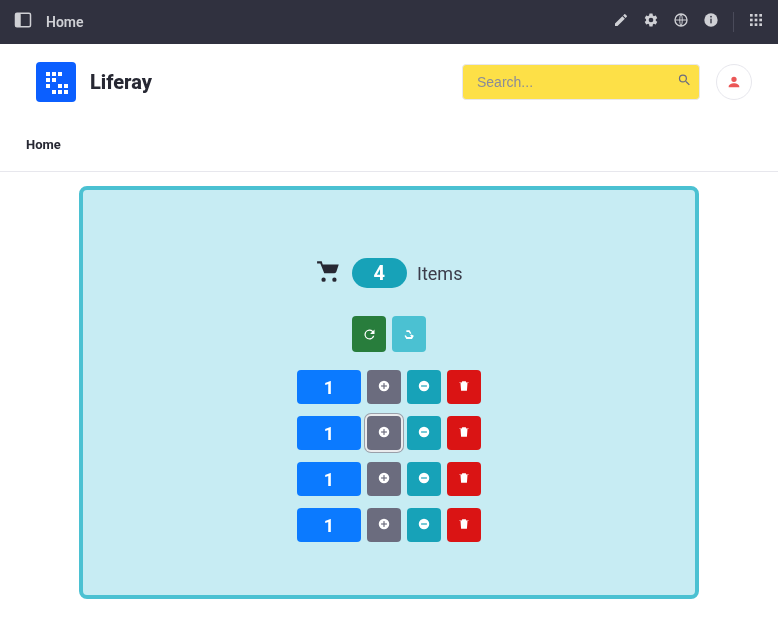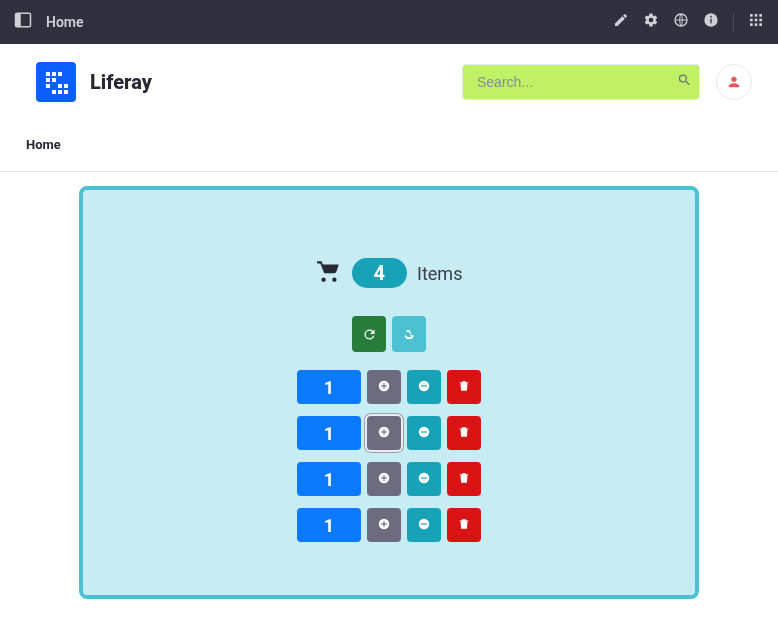--- a/index.html
+++ b/index.html
@@ -12,21 +12,21 @@
     .topbar-right { display: flex; align-items: center; gap: 14px; }
     .topbar-right svg { width: 16px; height: 16px; fill: #cfd0d5; }
     .topbar-divider { width: 1px; height: 20px; background: #4a4b5a; }
     
     .header { background: #fff; padding: 18px 26px; display: flex; align-items: center; justify-content: space-between; }
     .header-left { display: flex; align-items: center; gap: 14px; padding-left: 10px; }
     .logo { width: 40px; height: 40px; background: #0b5fff; border-radius: 4px; display: flex; align-items: center; justify-content: center; }
     .brand { font-size: 20px; font-weight: 800; color: #272833; }
     .header-right { display: flex; align-items: center; gap: 16px; }
     .search-wrap { position: relative; width: 238px; }
-    .search-input { width: 100%; height: 36px; border: 1px solid #e7e7ed; border-radius: 4px; background: #bef264; padding: 0 34px 0 14px; font-size: 14px; color: #6b6c7e; }
+    .search-input { width: 100%; height: 36px; border: 1px solid #e7e7ed; border-radius: 4px; background: #fde047; padding: 0 34px 0 14px; font-size: 14px; color: #6b6c7e; }
     .search-input::placeholder { color: #8a8c99; }
     .search-icon-wrap { position: absolute; right: 8px; top: 50%; transform: translateY(-50%); }
     .search-icon-wrap svg { width: 15px; height: 15px; fill: #6b6c7e; }
     .avatar { width: 36px; height: 36px; border: 1px solid #e7e7ed; border-radius: 50%; display: flex; align-items: center; justify-content: center; }
     .avatar svg { width: 16px; height: 16px; fill: #eb5757; }
     
     .nav { padding: 14px 26px 18px; border-bottom: 1px solid #e7e7ed; }
     .nav-item { font-size: 13px; font-weight: 700; color: #272833; }
     
     .main { display: flex; justify-content: center; padding-top: 14px; }

